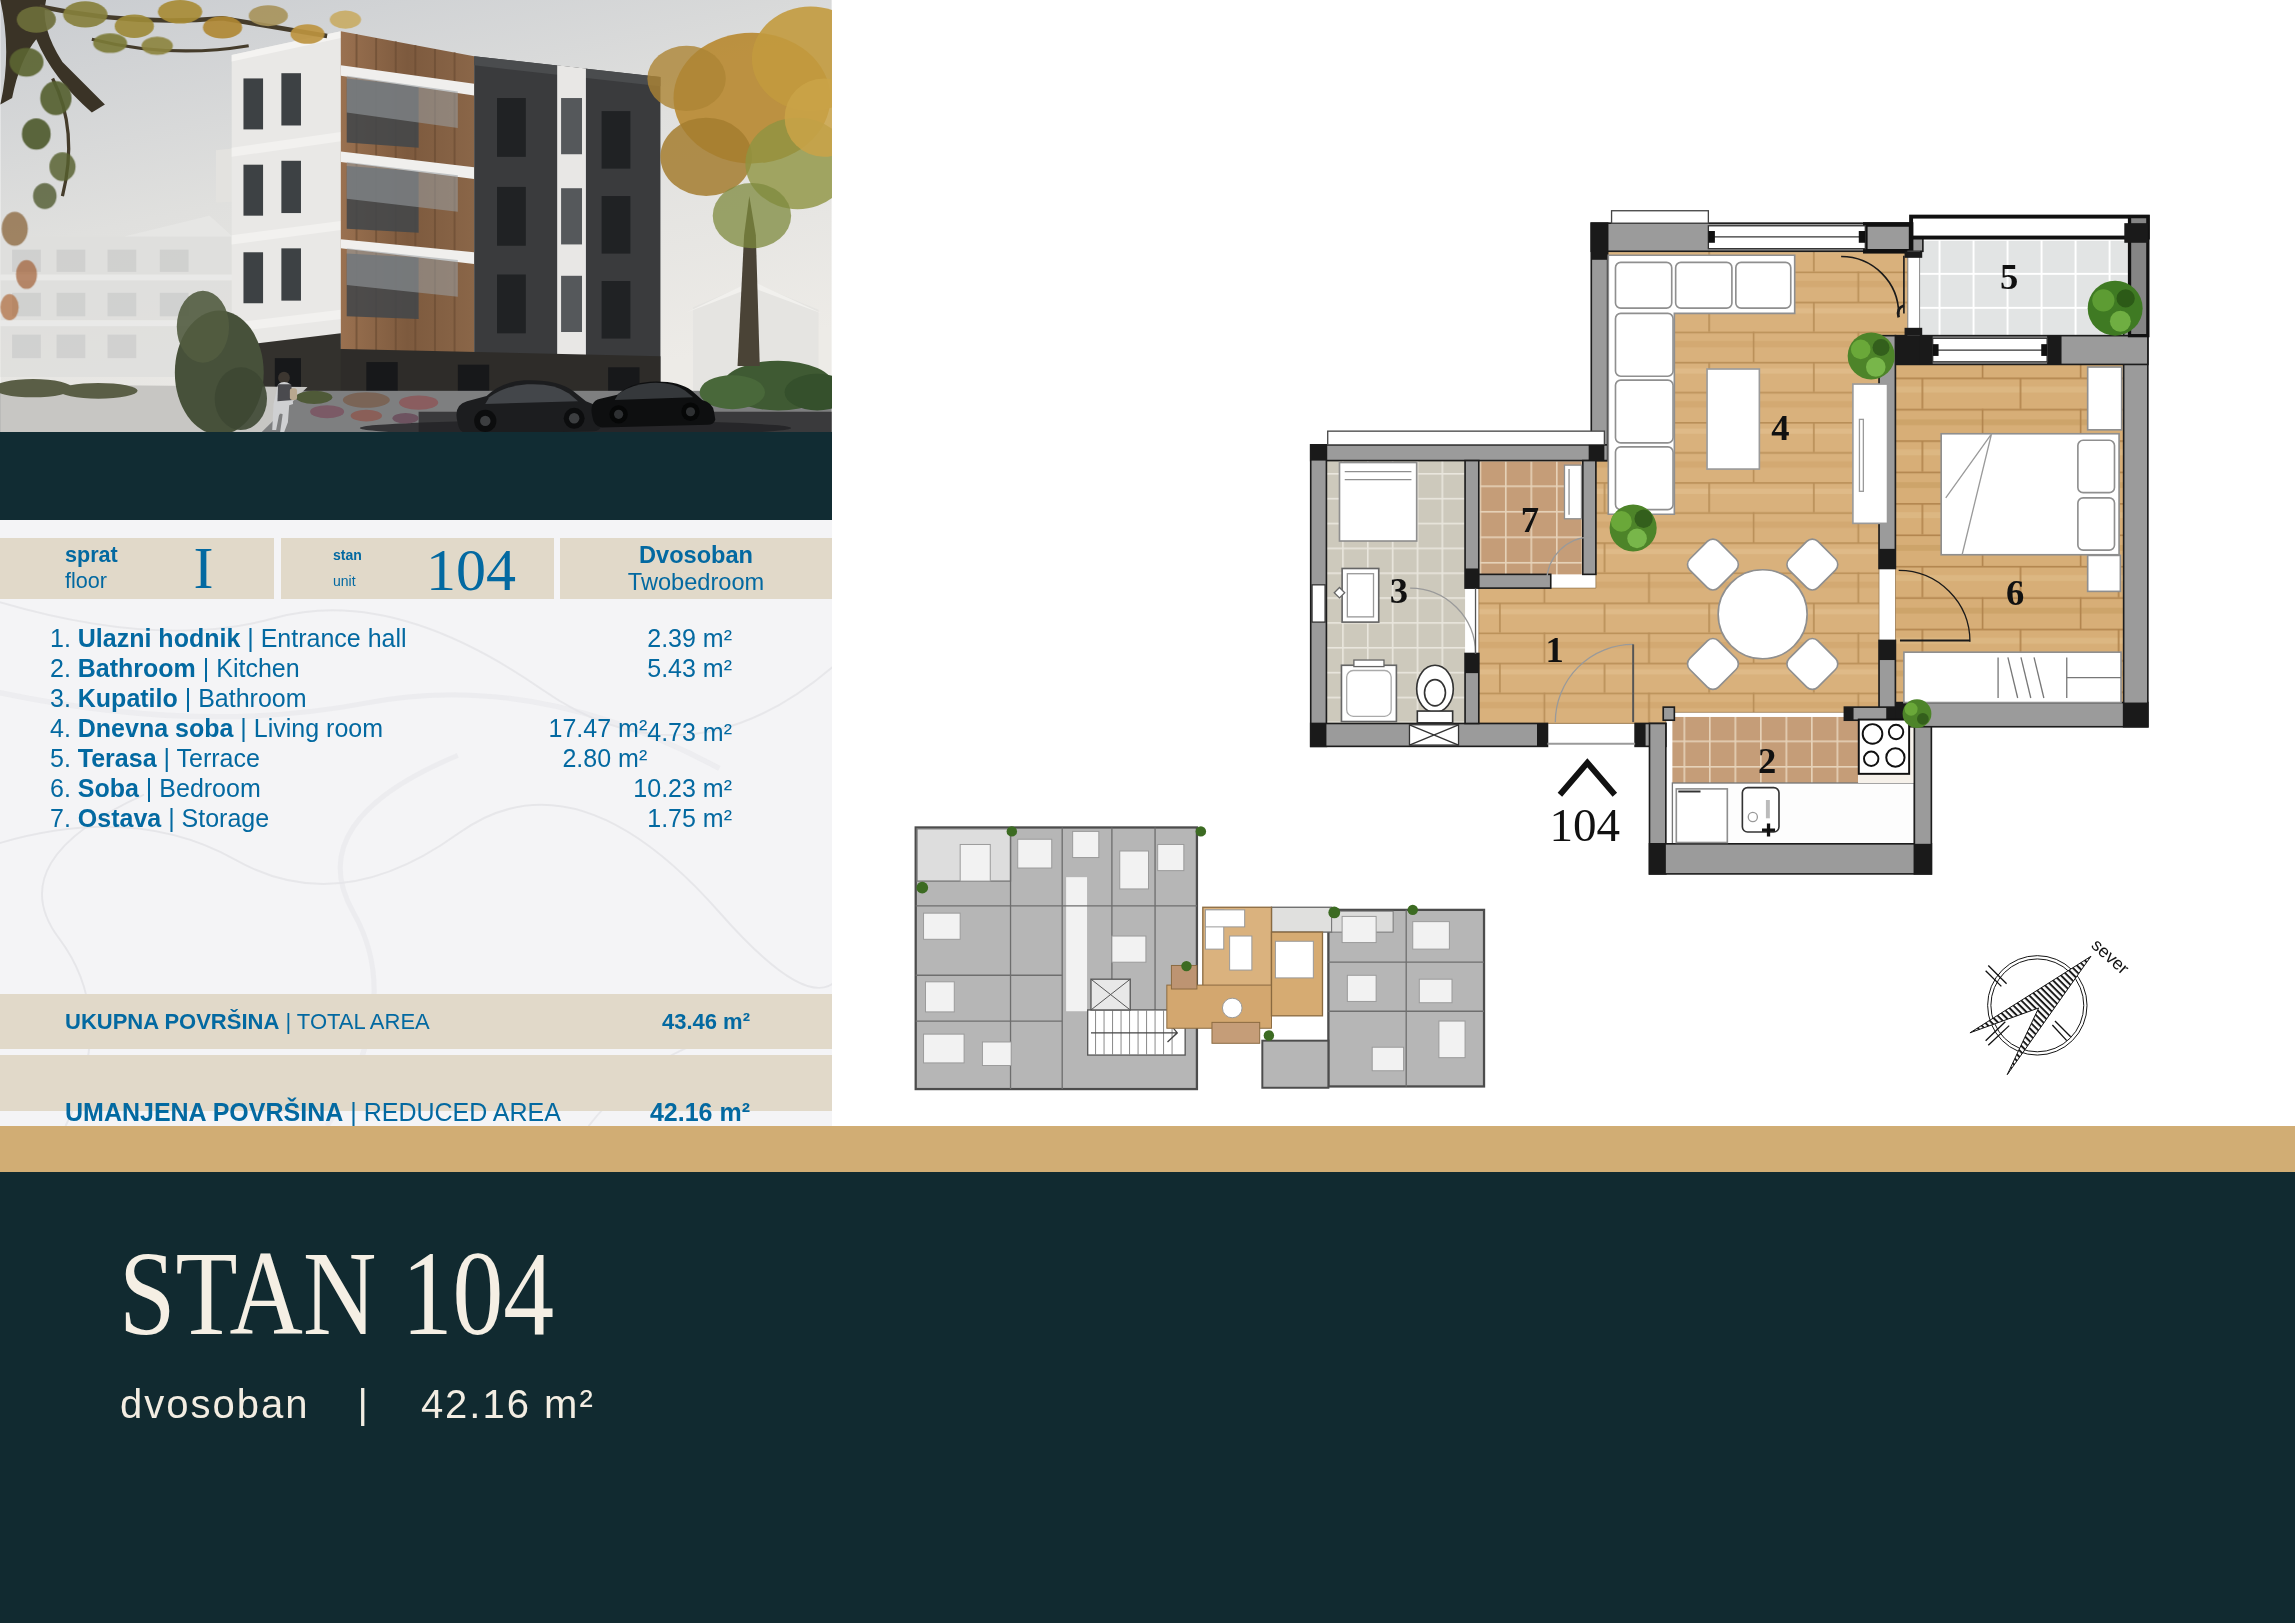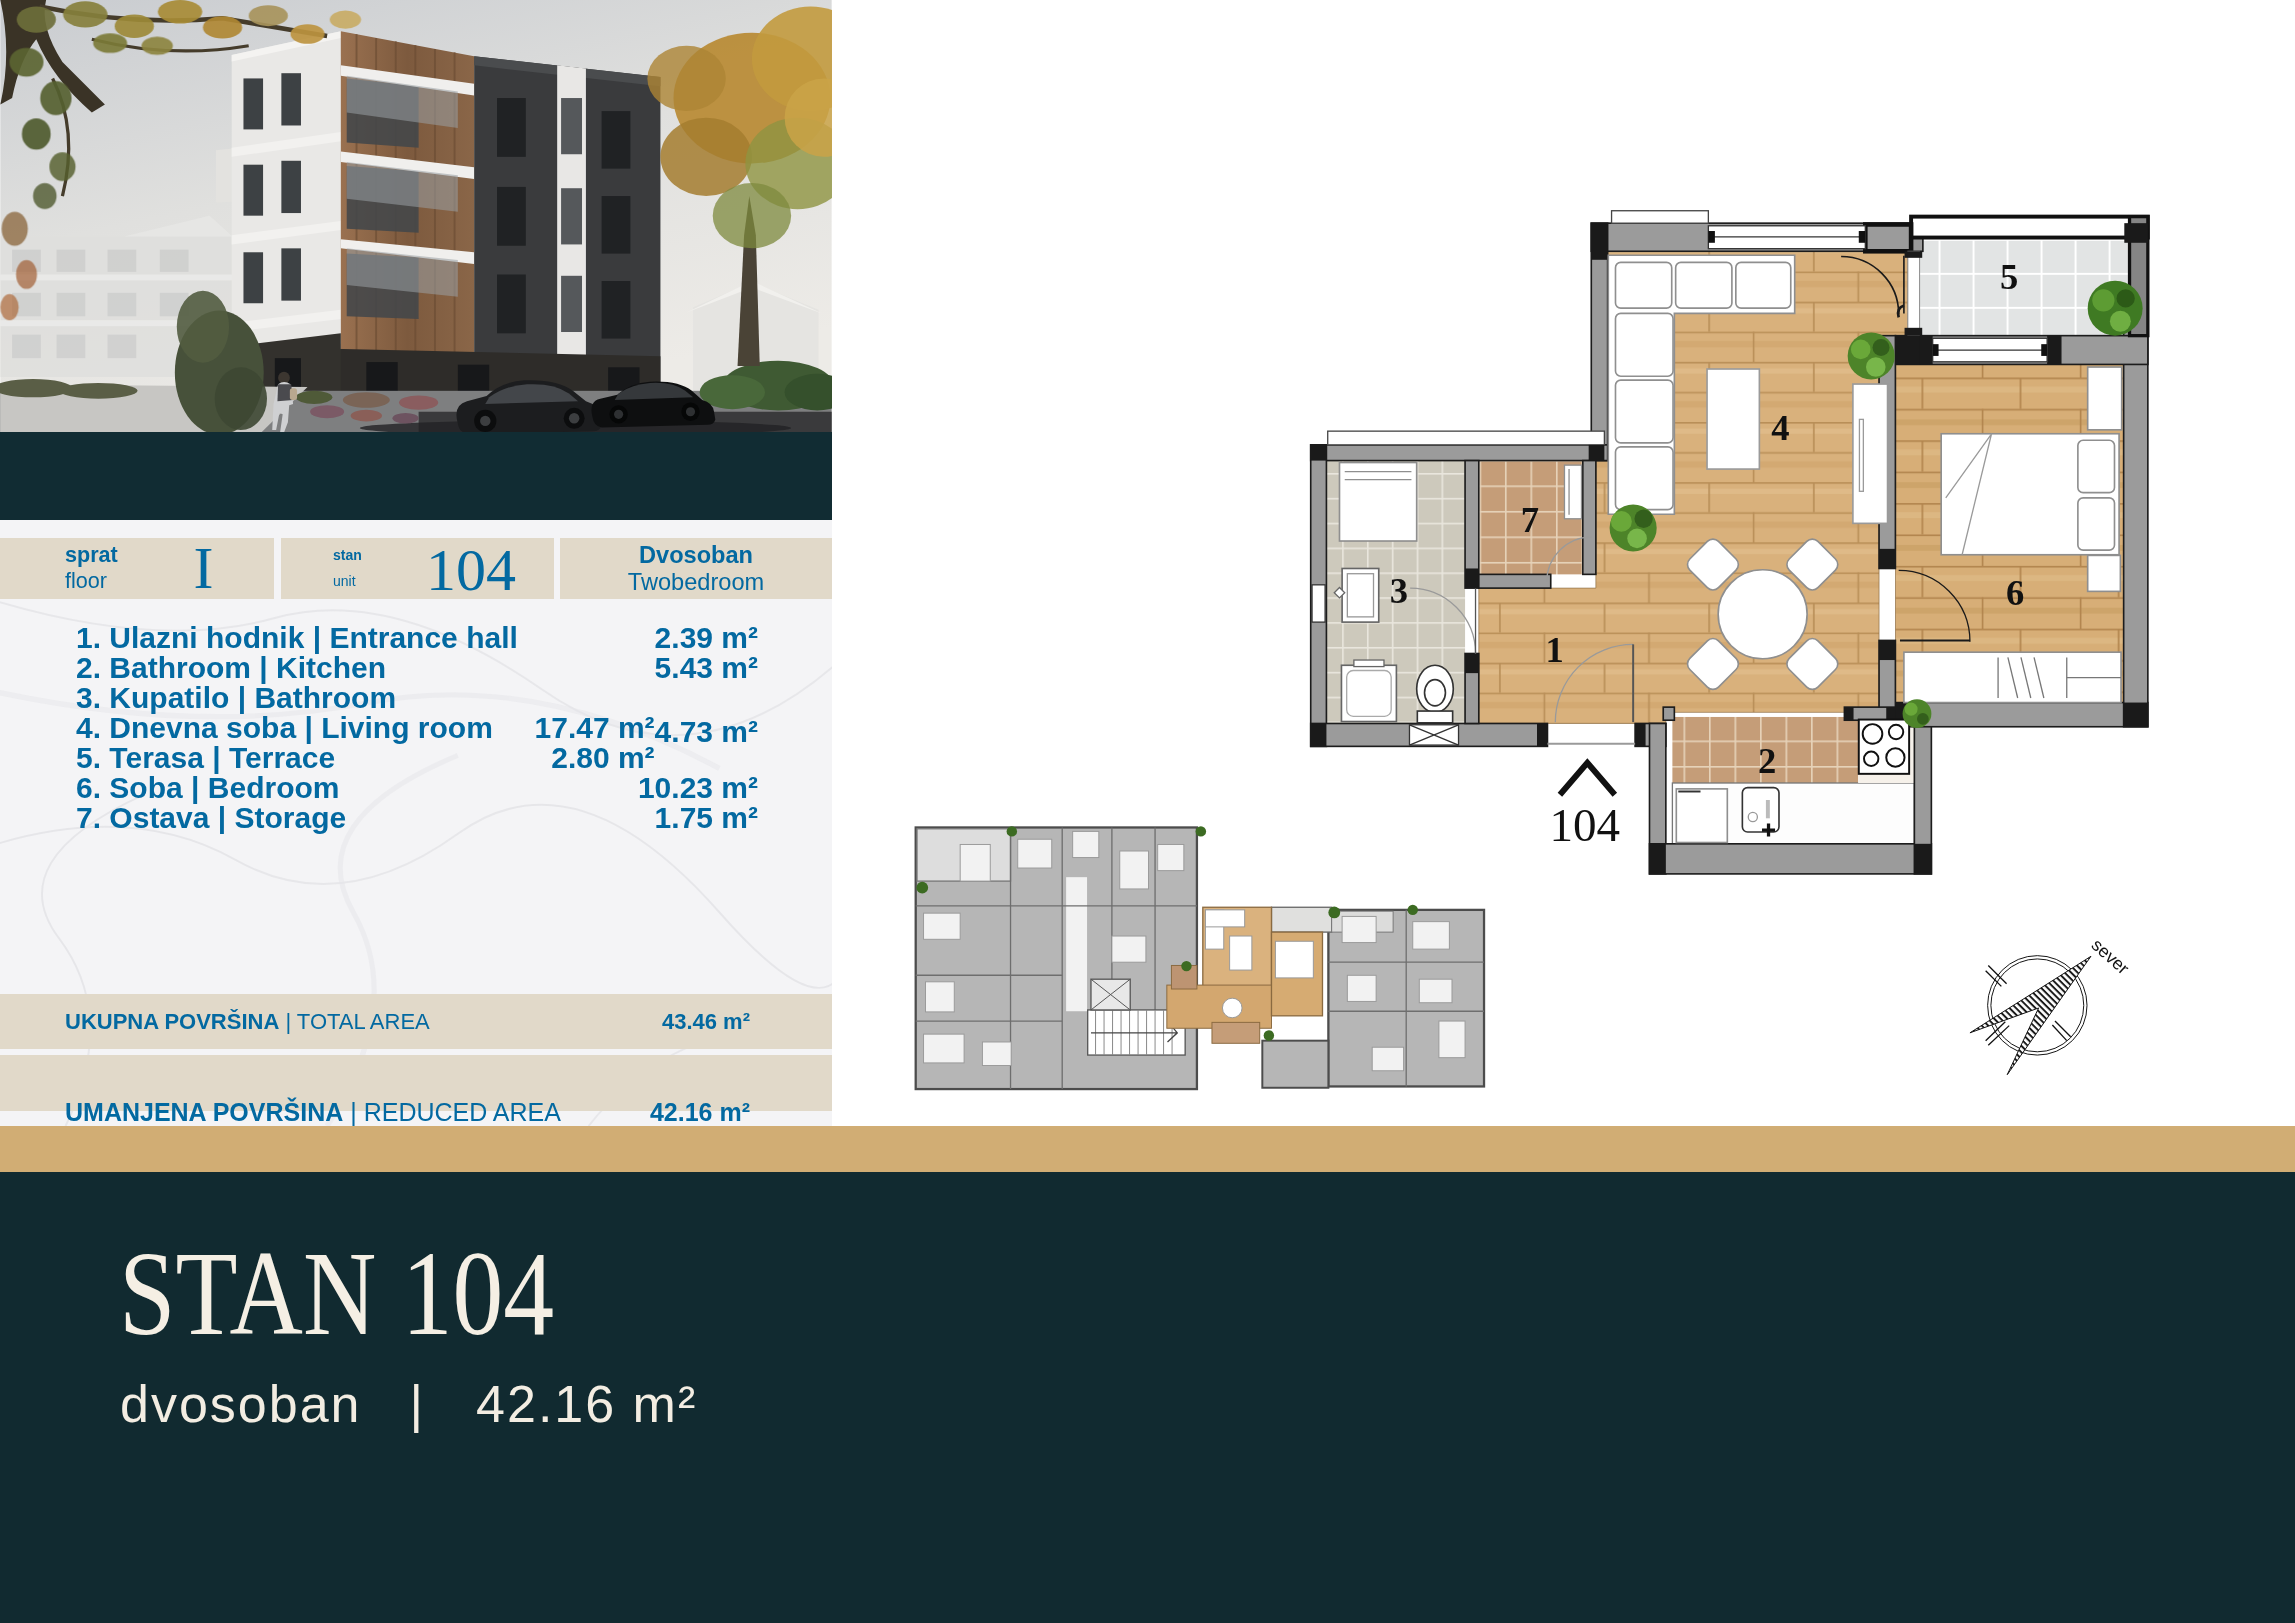--- a/index.html
+++ b/index.html
@@ -243,21 +243,21 @@
 <div class="abs dk" style="left:65px;top:542px;font-size:21.6px;font-weight:bold;line-height:26px;">sprat<br><span style="font-weight:normal;">floor</span></div>
 <div class="abs dk" style="left:184px;top:538px;width:39px;height:61px;font-family:'Liberation Serif',serif;font-size:60px;line-height:61px;text-align:center;">I</div>
 
 <div class="abs beige" style="left:281px;top:538px;width:273px;height:61px;"></div>
 <div class="abs dk" style="left:333px;top:542px;font-size:14px;font-weight:bold;line-height:26px;">stan<br><span style="font-weight:normal;">unit</span></div>
 <div class="abs dk" style="left:412px;top:538px;width:118px;height:61px;font-family:'Liberation Serif',serif;font-size:60px;line-height:64px;text-align:center;">104</div>
 
 <div class="abs beige" style="left:560px;top:538px;width:272px;height:61px;"></div>
 <div class="abs dk" style="left:560px;top:542px;width:272px;text-align:center;font-size:23.6px;font-weight:bold;line-height:27px;">Dvosoban<br><span style="font-weight:normal;">Twobedroom</span></div>
 
-<div class="abs dk" style="left:76px;top:623px;width:682px;font-size:30px;line-height:30px;white-space:nowrap;font-weight:bold;">
+<div class="abs dk" style="left:50px;top:623px;width:682px;font-size:25px;line-height:30px;white-space:nowrap;">
   <div>1. <b>Ulazni hodnik</b> | Entrance hall<span style="float:right;">2.39 m²</span></div>
   <div>2. <b>Bathroom</b> | Kitchen<span style="float:right;">5.43 m²</span></div>
   <div>3. <b>Kupatilo</b> | Bathroom<span style="float:right;margin-top:34px;">4.73 m²</span></div>
   <div>4. <b>Dnevna soba</b> | Living room<span style="float:right;">17.47 m²</span></div>
   <div>5. <b>Terasa</b> | Terrace<span style="float:right;">2.80 m²</span></div>
   <div>6. <b>Soba</b> | Bedroom<span style="float:right;">10.23 m²</span></div>
   <div>7. <b>Ostava</b> | Storage<span style="float:right;">1.75 m²</span></div>
 </div>
 
 <div class="abs beige" style="left:0;top:994px;width:832px;height:55px;"></div>
@@ -708,14 +708,14 @@
     <line x1="3166" y1="1584" x2="3142" y2="1560"></line>
   </g>
   <polygon points="3197,1461 3012,1578 3117,1540 3069,1642" fill="url(#hatch)" stroke="#111" stroke-width="1.5"></polygon>
   <text x="3196" y="1446" font-family="Liberation Sans, sans-serif" font-size="27" fill="#111" transform="rotate(42 3196 1446)">sever</text>
 </g>
 </svg>
 </div>
 
 <div class="abs" style="left:119px;top:1234px;color:#f5efe4;font-family:'Liberation Serif',serif;font-size:120px;line-height:120px;white-space:nowrap;transform:scaleX(0.847);transform-origin:0 0;">STAN 104</div>
 
-<div class="abs" style="left:120px;top:1377px;color:#f3ede2;font-size:52px;line-height:55px;white-space:nowrap;letter-spacing:2px;">dvosoban<span style="display:inline-block;width:48px;"></span>|<span style="display:inline-block;width:51px;"></span>42.16 m²</div>
+<div class="abs" style="left:120px;top:1377px;color:#f3ede2;font-size:40px;line-height:55px;white-space:nowrap;letter-spacing:2px;">dvosoban<span style="display:inline-block;width:48px;"></span>|<span style="display:inline-block;width:51px;"></span>42.16 m²</div>
 
 
 </body></html>

